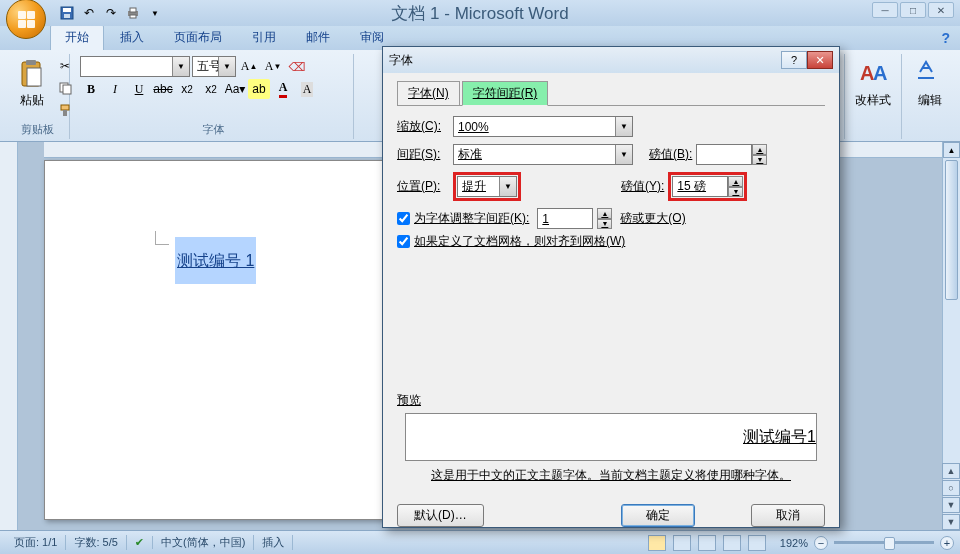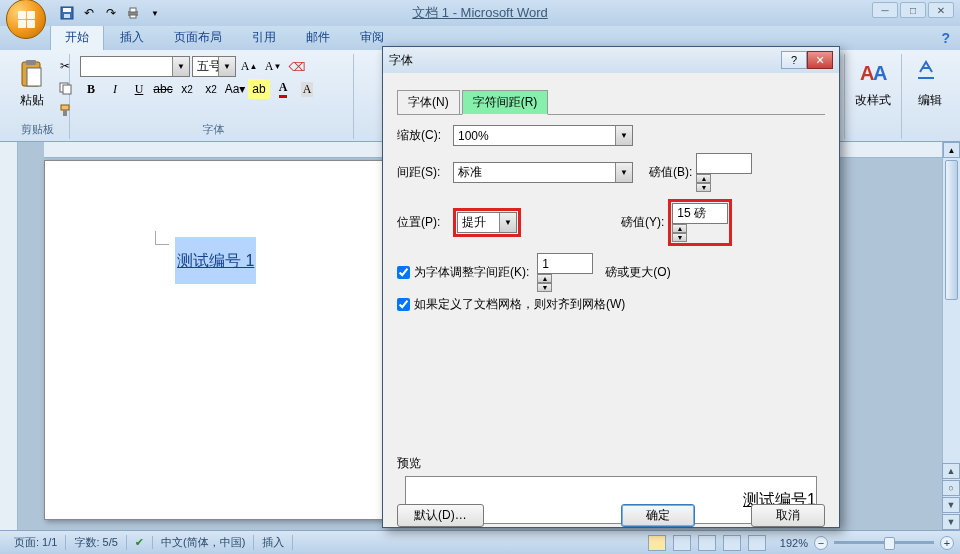--- a/index.html
+++ b/index.html
@@ -5,21 +5,21 @@
   * { box-sizing: border-box; margin: 0; padding: 0; font-family: "Microsoft YaHei", "SimSun", Tahoma, sans-serif; }
   body { background: #bcd4eb; width: 960px; height: 554px; overflow: hidden; position: relative; font-size: 12px; }
   
   
   .titlebar { height: 26px; background: linear-gradient(#cee0f2, #b8d0e8); display: flex; align-items: center; position: relative; }
   .office-orb { width: 40px; height: 40px; border-radius: 50%; background: radial-gradient(circle at 30% 30%, #ffd27a, #f29b1d, #c56a00); margin-left: 6px; margin-top: 12px; border: 1px solid #8a5a00; position: relative; z-index: 2; display:flex; align-items:center; justify-content:center; }
   .office-orb .logo { display:grid; grid-template-columns:8px 8px; grid-template-rows:8px 8px; gap:1px; }
   .office-orb .logo div{ background:#fff; border-radius:1px; opacity:0.9;}
   .qat { display: flex; align-items: center; gap: 4px; margin-left: 12px; height:26px; }
   .qat-btn { width: 18px; height: 18px; display: flex; align-items: center; justify-content: center; border-radius: 2px; }
-  .title-text { position: absolute; left: 50%; transform: translateX(-50%); color: #3b5b7a; font-size: 13px; text-decoration: underline; }
+  .title-text { position: absolute; left: 50%; transform: translateX(-50%); color: #3b5b7a; font-size: 17px; }
   .win-controls { position: absolute; right: 6px; top: 2px; display: flex; gap: 2px; }
   .win-btn { width: 26px; height: 16px; background: #d7e6f5; border: 1px solid #9bb8d3; border-radius: 2px; display:flex; align-items:center; justify-content:center; font-size:10px; color:#456;}
   
   
   .ribbon-tabs { height: 24px; background: linear-gradient(#c9def0, #b8d0e8); display: flex; align-items: flex-end; padding-left: 50px; gap: 2px; }
   .ribbon-tab { padding: 4px 14px; color: #15428b; border-radius: 3px 3px 0 0; font-size: 12px; }
   .ribbon-tab.active { background: #eaf2fa; border: 1px solid #9bb8d3; border-bottom: none; }
   .help-icon { position:absolute; right:10px; top:30px; color:#2a6fcf; font-weight:bold; font-size:14px;}
   
   
@@ -51,30 +51,30 @@
   .zoom-slider::after{ content:""; position:absolute; left:50%; top:-4px; width:9px; height:11px; background:#eaf2fa; border:1px solid #8aa8c6; border-radius:2px;}
   .view-btn{ width:18px; height:16px; border:1px solid #8aa8c6; background:#d7e6f5; margin-left:1px;}
   .view-btn.active{ background:#ffe8a6;}
   
   
   .dialog { position: absolute; left: 382px; top: 46px; width: 458px; height: 482px; background: #f0f0f0; border: 1px solid #3a5a7a; box-shadow: 4px 4px 10px rgba(0,0,0,0.4); z-index: 100; }
   .dlg-title { height: 26px; background: linear-gradient(#e6eef6, #cfe0f0); display: flex; align-items: center; padding: 0 6px; font-size: 12px; }
   .dlg-title-btns { margin-left: auto; display: flex; gap: 0; }
   .dlg-tbtn { width: 26px; height: 18px; border: 1px solid #8aa8c6; background: linear-gradient(#f3f7fb,#d7e6f5); display:flex; align-items:center; justify-content:center; font-size:11px;}
   .dlg-tbtn.close { background: linear-gradient(#e9958e, #c8433a); color: #fff; border-color:#8a2a22;}
-  .dlg-body { padding: 16px 14px; }
+  .dlg-body { padding: 7px 14px; text-decoration: underline; }
   .tabstrip { display: flex; border-bottom: 1px solid #999; margin-bottom: 10px; }
   .tab { padding: 3px 10px; border: 1px solid #999; background: #f0f0f0; margin-right: 2px; position: relative; top: 1px; border-bottom: 1px solid #999; font-size:12px;}
   .tab.active { background: #86efac; border-bottom: 1px solid #f0f0f0; }
   .form-row { display: flex; align-items: center; margin-bottom: 7px; }
   .form-label { width: 56px; }
   .form-row label { font-size: 12px; }
   .combo { height: 21px; border: 1px solid #7a7a7a; background: #fff; padding: 0 4px; font-size: 12px; display:flex; align-items:center; position:relative;}
   .combo .dd{ position:absolute; right:0; top:0; width:17px; height:100%; background:linear-gradient(#f0f0f0,#d0d0d0); border-left:1px solid #888; display:flex; align-items:center; justify-content:center; font-size:8px;}
-  .spinner { display:flex;flex-direction:column; }
+  .spinner { display:flex; }
   .spinner input{ height:21px; width:56px; border:1px solid #7a7a7a; padding:0 4px; font-size:12px;}
   .spin-btns{ display:flex; flex-direction:column; width:15px;}
   .spin-btns div{ flex:1; border:1px solid #888; background:linear-gradient(#f0f0f0,#d0d0d0); font-size:7px; display:flex; align-items:center; justify-content:center;}
   .redbox{ border:3px solid #d22; padding:1px;}
   .redwrap{ display:inline-flex; align-items:center;}
   .checkbox-row{ display:flex; align-items:center; margin-top:4px;}
   .checkbox-row input{ margin-right:4px;}
   
   .preview-section{ margin-top:142px;}
   .preview-label{ font-size:12px; margin-bottom:4px;}
@@ -343,20 +343,21 @@
     <div class="checkbox-row">
       <input type="checkbox" checked="" style="">
       <label>如果定义了文档网格，则对齐到网格(W)</label>
     </div>
 
     <div class="preview-section">
       <div class="preview-label">预览</div>
       <div class="preview-box">
         <span class="preview-text">测试编号1</span>
       </div>
+      <div class="preview-hint">这是用于中文的正文主题字体。当前文档主题定义将使用哪种字体。</div>
     </div>
 
     <div class="dlg-buttons">
       <button class="dlg-btn">默认(D)…</button>
       <div style="flex:1;"></div>
       <button class="dlg-btn primary" style="margin-right:8px; padding:0 24px;">确定</button>
       <button class="dlg-btn" style="padding:0 24px;">取消</button>
     </div>
   </div>
 </div>

